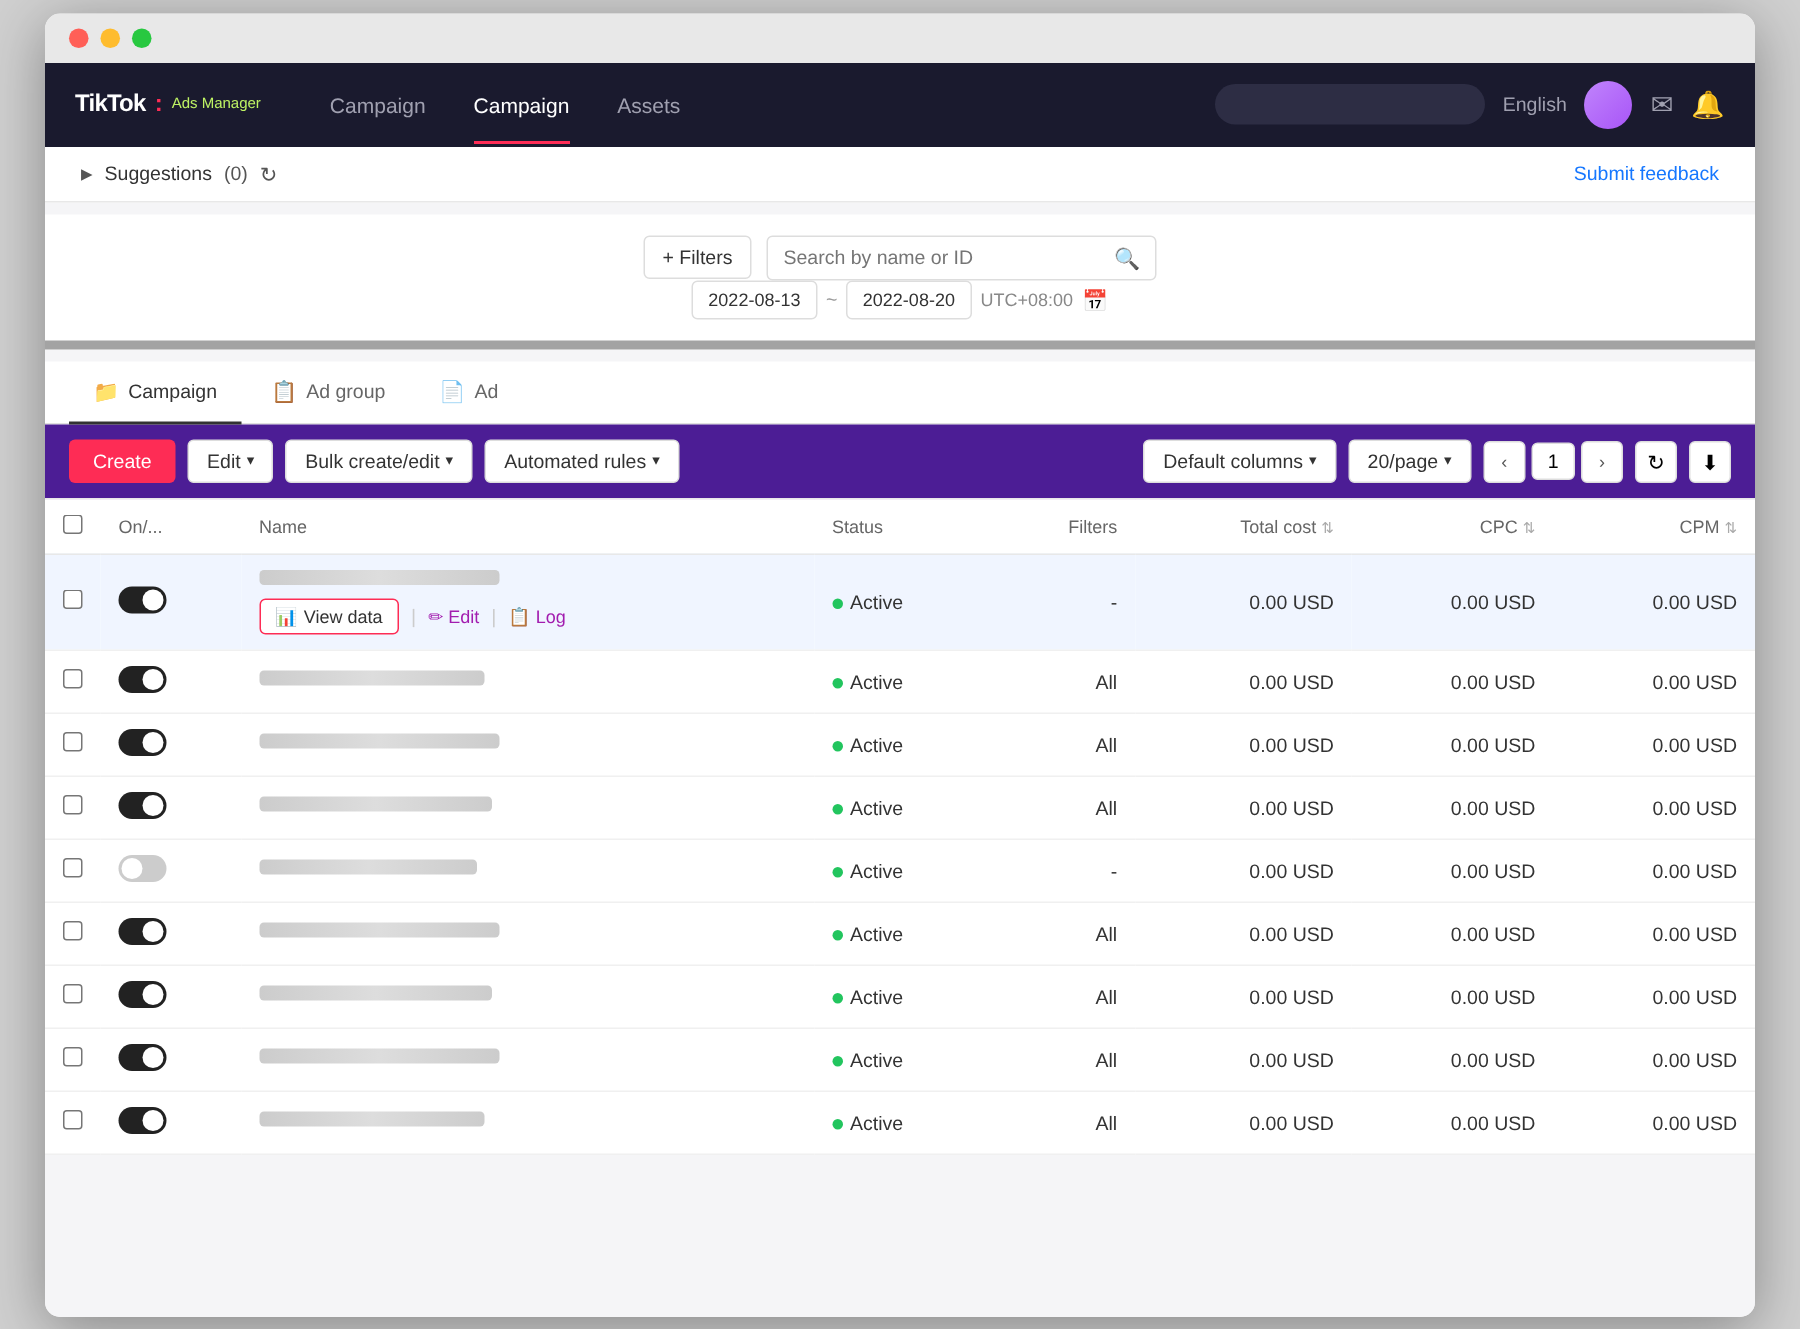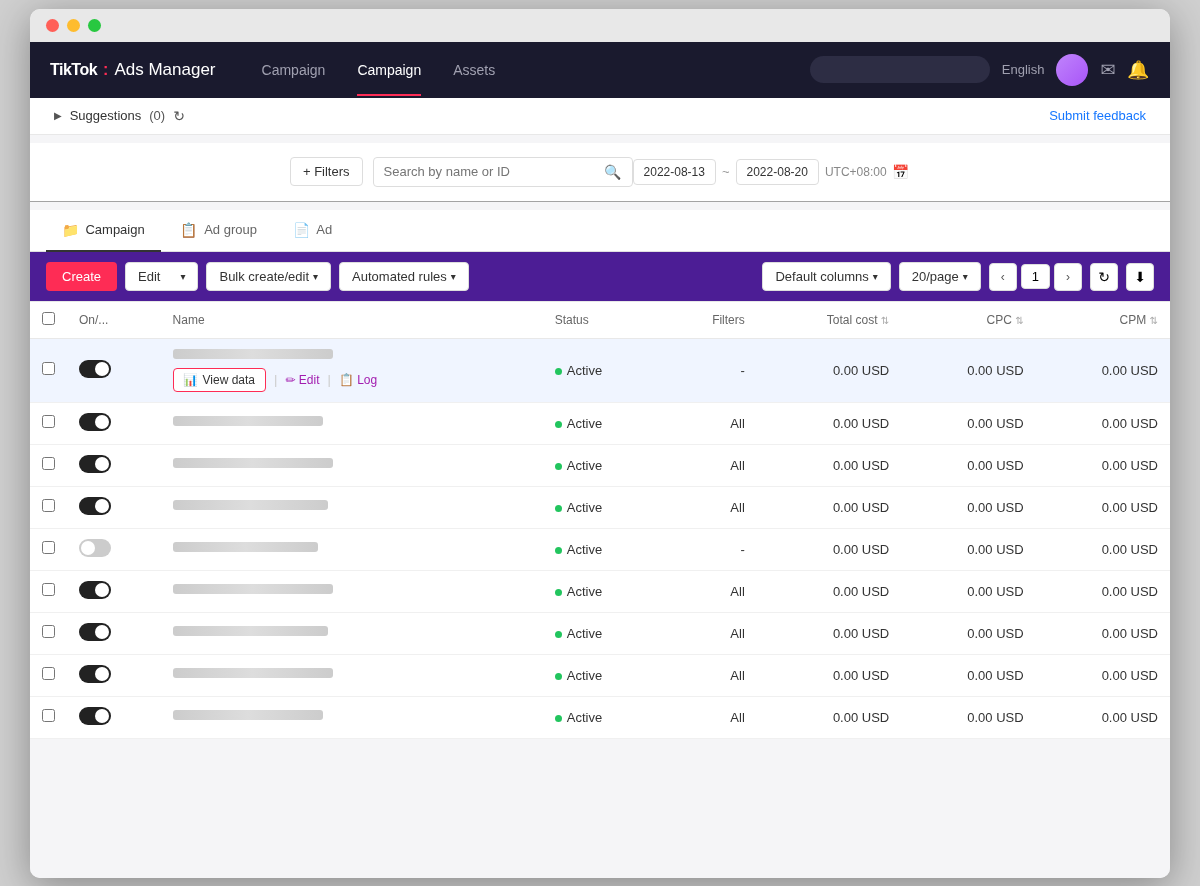--- a/index.html
+++ b/index.html
@@ -40,21 +40,21 @@
       display: flex;
       align-items: center;
       gap: 6px;
       margin-right: 30px;
       color: white;
       font-weight: 700;
       font-size: 16px;
     }
     .logo-tiktok { color: white; font-weight: 900; letter-spacing: -0.5px; }
     .logo-colon { color: #fe2c55; }
-    .logo-sub { color: #ffffff; font-weight: 400; font-size: 17px; }
+    .logo-sub { color: #bef264; font-weight: 400; font-size: 10px; }
     .nav-links { display: flex; align-items: center; gap: 0; flex: 1; }
     .nav-link {
       color: #a0a0b0;
       text-decoration: none;
       padding: 18px 16px;
       font-size: 14px;
       cursor: pointer;
       position: relative;
       white-space: nowrap;
     }
@@ -114,23 +114,24 @@
     .suggestions-count { color: #555; }
     .suggestions-refresh { color: #555; font-size: 14px; cursor: pointer; }
     .submit-feedback { color: #1677ff; font-size: 13px; cursor: pointer; text-decoration: none; }
 
     
     .filters-row {
       background: white;
       padding: 14px 24px;
       display: flex;
       align-items: center;
-      justify-content: center;
-      border-bottom: 1px solid #a3a3a3;
+      justify-content: flex-start;
+      border-bottom: 6px solid #a3a3a3;
       margin-top: 8px;
+      flex-direction: column;
     }
     .filters-left { display: flex; align-items: center; gap: 10px; }
     .btn-filters {
       display: flex; align-items: center; gap: 4px;
       border: 1px solid #ddd; background: white;
       padding: 6px 12px; border-radius: 4px; cursor: pointer;
       font-size: 13px; color: #333;
     }
     .search-box {
       display: flex; align-items: center; gap: 6px;
@@ -180,21 +181,21 @@
       gap: 8px;
       border-bottom: 1px solid #e8e8e8;
     }
     .btn-create {
       background: #fe2c55; color: white;
       border: none; border-radius: 4px;
       padding: 7px 16px; font-size: 13px;
       cursor: pointer; font-weight: 500;
     }
     .btn-edit {
-      display: flex; align-items: center; gap: 20px;
+      display: flex; align-items: center; gap: 4px;
       border: 1px solid #ddd; background: white;
       padding: 6px 12px; border-radius: 4px; cursor: pointer;
       font-size: 13px; color: #333;
     }
     .btn-bulk {
       display: flex; align-items: center; gap: 4px;
       border: 1px solid #ddd; background: white;
       padding: 6px 12px; border-radius: 4px; cursor: pointer;
       font-size: 13px; color: #333;
     }

